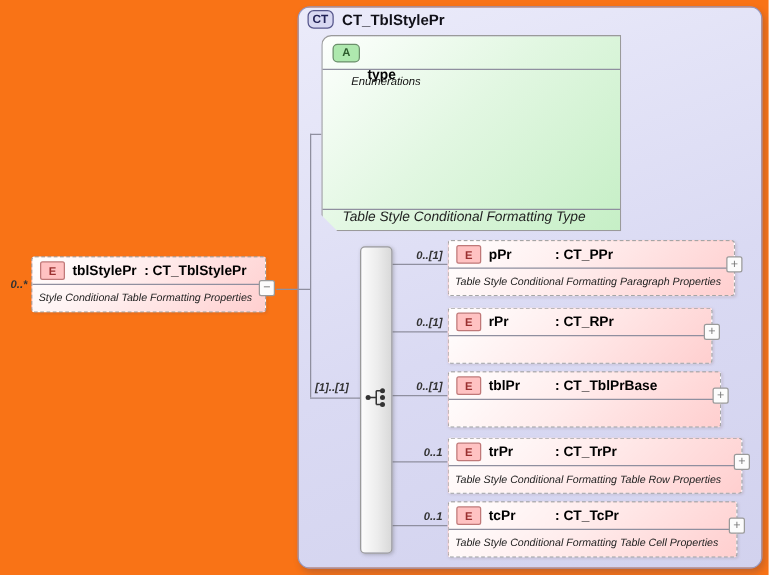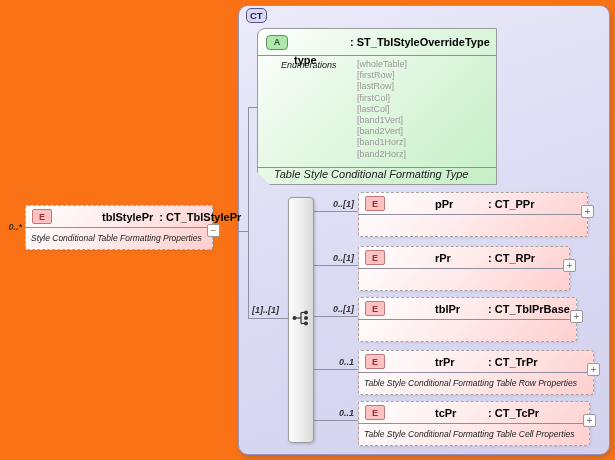--- a/index.html
+++ b/index.html
@@ -43,21 +43,21 @@
 
   
   .elem-box{position:absolute;height:45px;border:1px dashed #a5a5a5;border-radius:3px;
     background:linear-gradient(135deg,#ffffff 0%,#ffecec 45%,var(--element-fill,#ffcfcf) 100%);
     box-shadow:1px 1px 2px rgba(120,80,80,.15);box-sizing:border-box;}
   .box-head{height:21px;display:flex;align-items:center;gap:6px;padding:0 6px;
     border-bottom:1px solid #8f8f9f;}
   .e-badge{width:18px;height:13px;border:1px solid #c07878;background:var(--badge-e,#ffc2c2);
     color:#9a3030;font-weight:bold;font-size:9px;border-radius:2px;
     display:flex;align-items:center;justify-content:center;flex:none;}
-  .elem-name{font-weight:bold;font-size:11px;color:#000;white-space:nowrap;margin-left:44px;}
+  .elem-name{font-weight:bold;font-size:11px;color:#000;white-space:nowrap;}
   .elem-name.col{min-width:47px;}
   .elem-type{font-weight:bold;font-size:11px;color:#000;white-space:nowrap;}
   .box-ann{height:20px;display:flex;align-items:center;font-style:italic;font-size:8.5px;
     color:#222;padding:0 5px;white-space:nowrap;overflow:hidden;}
 
   
   .mult{position:absolute;font-size:9px;font-style:italic;font-weight:bold;color:#333;
     white-space:nowrap;}
 
   
@@ -73,20 +73,21 @@
   .seq-icon{position:absolute;left:291px;top:309px;}
 </style>
 </head>
 <body>
 
 <div class="canvas">
 
   <div class="ct-container"></div>
   <div class="ct-head">
     <span class="ct-badge">CT</span>
+    <span class="ct-title">CT_TblStylePr</span>
   </div>
 
   <div class="hline" style="left:221px;top:231px;width:27px;"></div>
   <div class="vline" style="left:248px;top:107px;height:211px;"></div>
   <div class="hline" style="left:248px;top:107px;width:9px;"></div>
   <div class="hline" style="left:248px;top:318px;width:40px;"></div>
   <div class="hline" style="left:314px;top:211px;width:44px;"></div>
   <div class="hline" style="left:314px;top:265px;width:44px;"></div>
   <div class="hline" style="left:314px;top:316px;width:44px;"></div>
   <div class="hline" style="left:314px;top:369px;width:44px;"></div>
@@ -100,36 +101,23 @@
       <span class="elem-type">: CT_TblStylePr</span>
     </div>
     <div class="box-ann">Style Conditional Table Formatting Properties</div>
   </div>
   <div class="toggle" style="left:207px;top:224px;">−</div>
 
   <div class="attr-box">
     <div class="attr-head">
       <span class="a-badge">A</span>
       <span class="attr-name">type</span>
-      <span class="attr-type">: ST_TblStyleOverrideType</span>
     </div>
     <div class="attr-facets">
       <span class="facet-label">Enumerations</span>
-      <span class="facet-values">
-        <span>[wholeTable]</span>
-        <span>[firstRow]</span>
-        <span>[lastRow]</span>
-        <span>[firstCol]</span>
-        <span>[lastCol]</span>
-        <span>[band1Vert]</span>
-        <span>[band2Vert]</span>
-        <span>[band1Horz]</span>
-        <span>[band2Horz]</span>
-        <span>...</span>
-      </span>
     </div>
     <div class="attr-ann">Table Style Conditional Formatting Type</div>
   </div>
 
   <div class="mult" style="left:252px;top:305px;width:34px;">[1]..[1]</div>
   <div class="seq-bar"></div>
   <svg class="seq-icon" width="20" height="18" viewBox="0 0 20 18">
     <line x1="4" y1="9" x2="10" y2="9" stroke="#333" stroke-width="1.2"></line>
     <line x1="10" y1="3.5" x2="10" y2="14.5" stroke="#333" stroke-width="1.2"></line>
     <line x1="10" y1="3.5" x2="14.5" y2="3.5" stroke="#333" stroke-width="1.2"></line>
@@ -140,20 +128,21 @@
     <circle cx="15" cy="14.5" r="2" fill="#333"></circle>
   </svg>
 
   <div class="mult" style="left:322px;top:199px;width:32px;text-align:right;">0..[1]</div>
   <div class="elem-box" style="left:358px;top:192px;width:230px;">
     <div class="box-head">
       <span class="e-badge">E</span>
       <span class="elem-name col">pPr</span>
       <span class="elem-type">: CT_PPr</span>
     </div>
+    <div class="box-ann">Table Style Conditional Formatting Paragraph Properties</div>
   </div>
   <div class="toggle" style="left:581px;top:205px;">+</div>
 
   <div class="mult" style="left:322px;top:253px;width:32px;text-align:right;">0..[1]</div>
   <div class="elem-box" style="left:358px;top:246px;width:212px;">
     <div class="box-head">
       <span class="e-badge">E</span>
       <span class="elem-name col">rPr</span>
       <span class="elem-type">: CT_RPr</span>
     </div>

